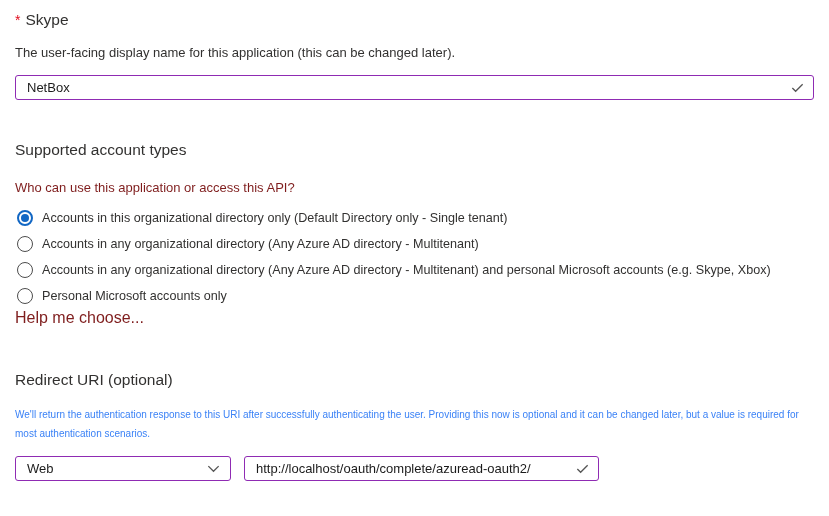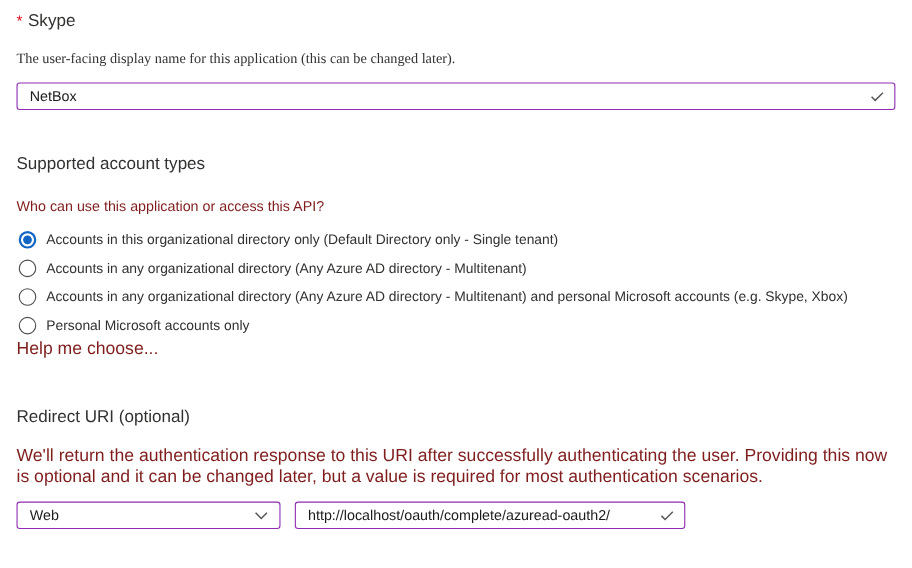--- a/index.html
+++ b/index.html
@@ -8,21 +8,21 @@
     width: 829px; height: 516px;
     font-family: "Liberation Sans", "DejaVu Sans", sans-serif;
     font-size: 13px;
     color: #333333;
     overflow: hidden;
   }
   .page { padding: 11px 15px 0 15px; position: relative; }
 
   .section-title { font-size: 15.5px; font-weight: 400; color: #323130; }
   .required-marker { color: #e00b1c; margin-right: 5px; font-size: 14px; }
-  .field-desc { margin-top: 14px; font-size: 13px; color: #323130; line-height: 19px; font-family: Liberation Serif, serif; }
+  .field-desc { margin-top: 14px; font-size: 13px; color: #323130; line-height: 19px; }
 
   
   .input-wrap { position: relative; display: inline-block; vertical-align: top; }
   .text-input {
     height: 25px; width: 100%;
     border: 1.5px solid #8f2bb3; border-radius: 3px;
     padding: 0 40px 0 11px;
     font-family: "Liberation Sans", "DejaVu Sans", sans-serif;
     font-size: 13px; color: #1b1b1b;
     background: #fff; outline: none;
@@ -53,25 +53,25 @@
   }
   .option-label { margin-left: 9px; white-space: nowrap; font-size: 12.6px; color: #323130; }
 
   .help-link {
     display: inline-block; 
     color: #7f1d1d; font-size: 16px; text-decoration: none; cursor: pointer;
   }
 
   
   .redirect { margin-top: 44px; }
-  .redirect-desc { margin-top: 16px; max-width: 800px; font-size: 16px; line-height: 19px; color: #7f1d1d; }
+  .redirect-desc { margin-top: 16px; max-width: 800px; font-size: 10px; line-height: 19px; color: #3b82f6; }
   .redirect-controls { margin-top: 13px; display: flex; }
   .select-box {
     position: relative;
-    width: 240px; height: 25px;
+    width: 216px; height: 25px;
     border: 1.5px solid #8f2bb3; border-radius: 3px;
     background: #fff; cursor: pointer;
     display: flex; align-items: center;
     padding: 0 30px 0 11px;
     font-size: 13px; color: #1b1b1b;
   }
   .uri-input-wrap { margin-left: 13px; width: 355px; }
 
   .icon-svg { stroke: #565656; fill: none; stroke-width: 1.4; }
 </style>

